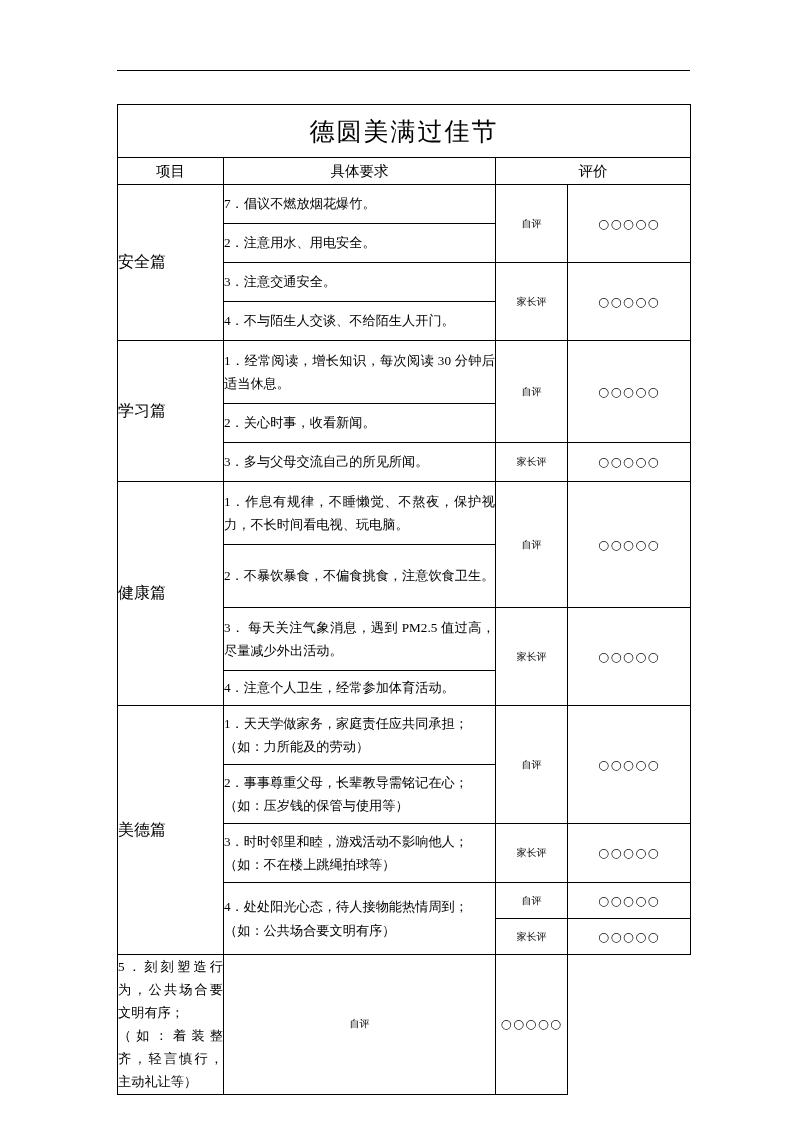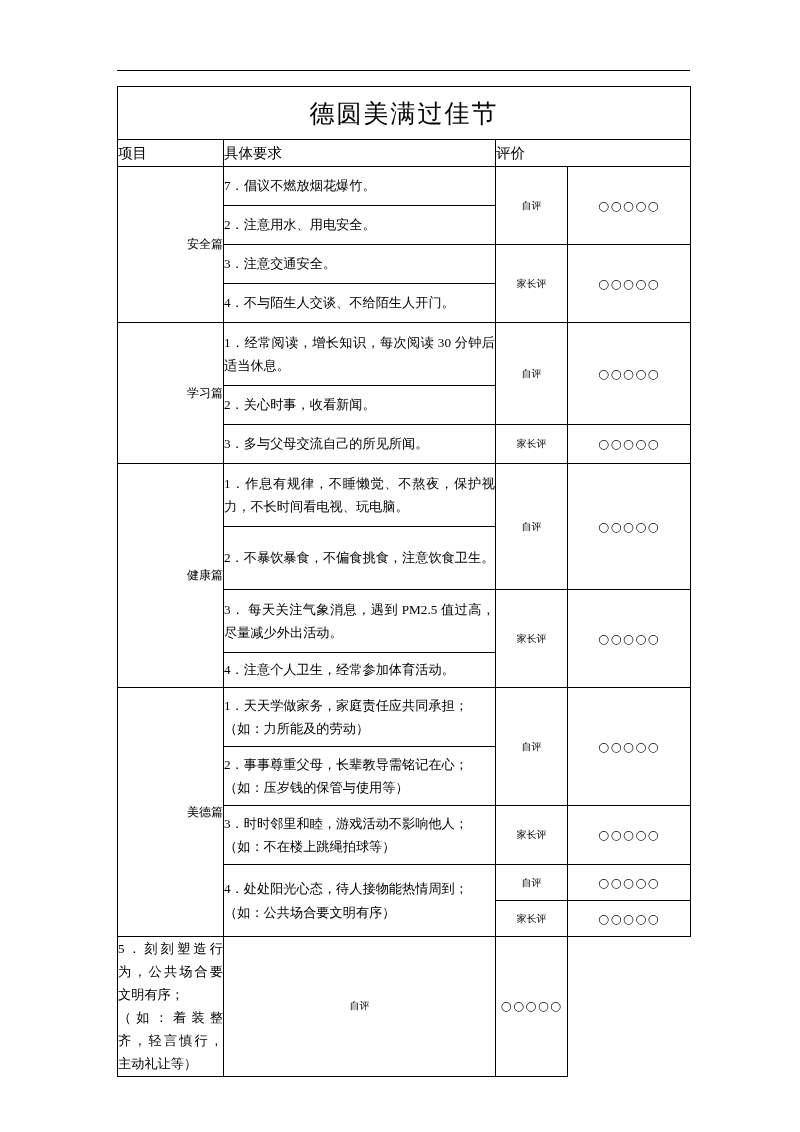--- a/index.html
+++ b/index.html
@@ -23,45 +23,46 @@
   .top-rule {
     position: absolute;
     left: 117px;
     top: 70px;
     width: 573px;
     border-top: 1px solid #000;
   }
   .doc-table {
     position: absolute;
     left: 117px;
-    top: 86px;
+    top: 104px;
     width: 573px;
     border-collapse: collapse;
     table-layout: fixed;
   }
   .doc-table td, .doc-table th {
     border: 1px solid #000;
     padding: 0;
     vertical-align: middle;
     font-weight: normal;
   }
   .title-cell {
     height: 52px;
     text-align: center;
     font-size: 25px;
     letter-spacing: 2px;
     font-family: "Liberation Serif", "DejaVu Serif", serif;
   }
   .head-cell {
     height: 26px;
+    text-align: center;
     font-size: 14.5px;
   }
   .cat-cell {
-    text-align: right;
-    font-size: 12px;
+    text-align: left;
+    font-size: 16px;
     font-weight: bold;
     width: 106px;
   }
   .req-cell {
     width: 272px;
     font-size: 13.2px;
     line-height: 1.75;
     padding: 6px 9px 6px 10px;
     text-align: justify;
   }

